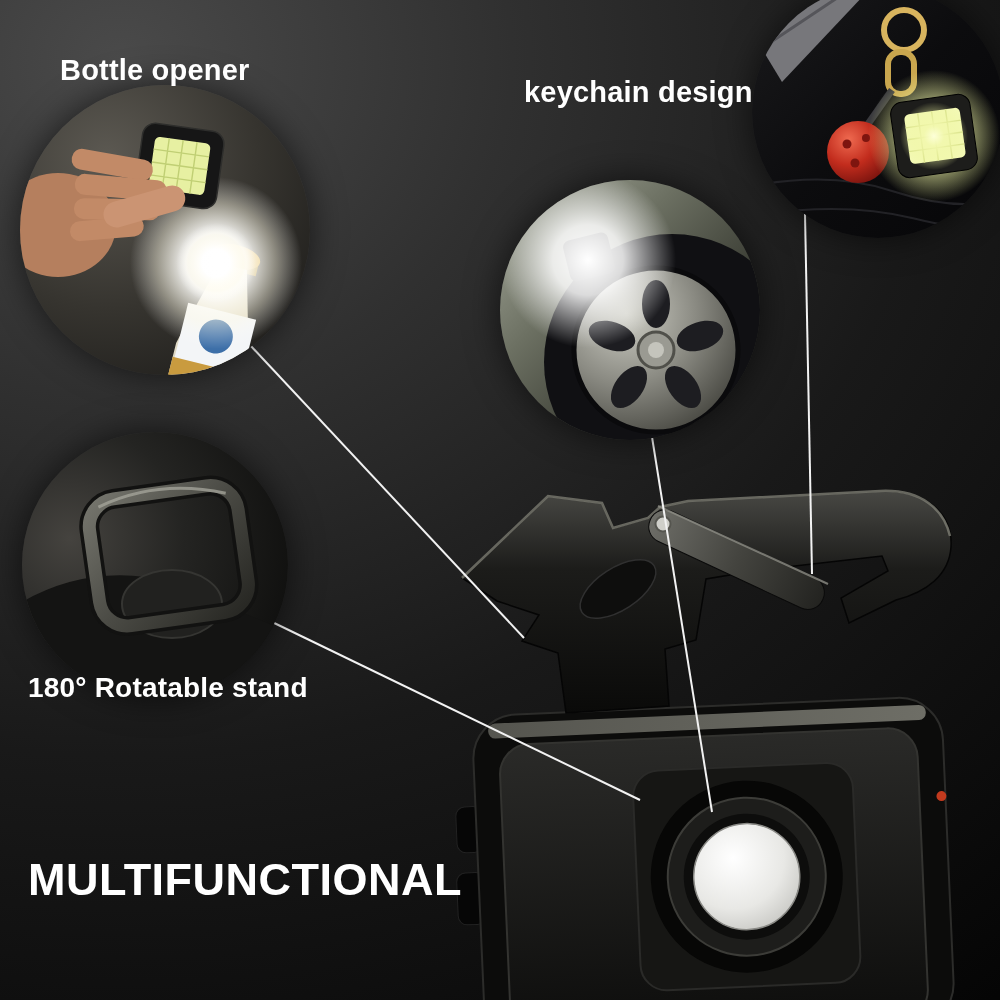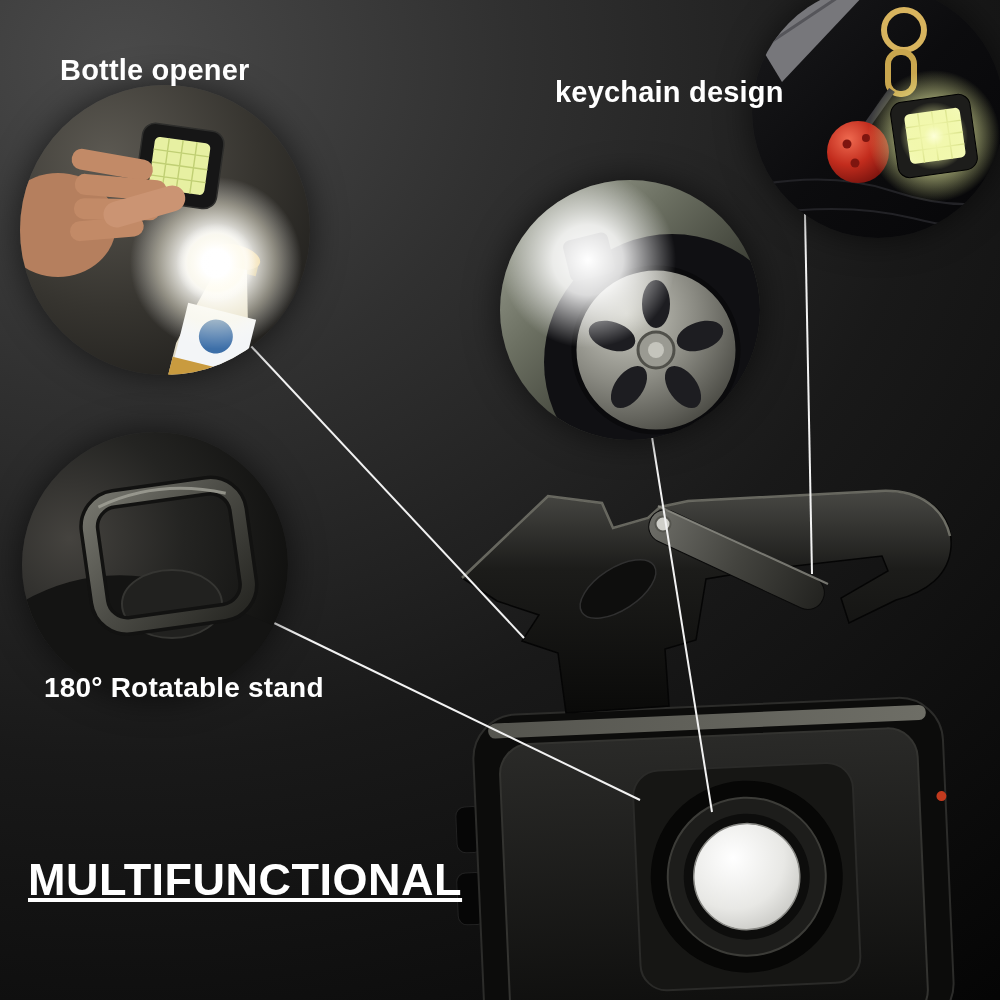--- a/index.html
+++ b/index.html
@@ -17,26 +17,26 @@
   .c1 { left:20px;  top:85px;  width:290px; height:290px; }
   .c2 { left:752px; top:-14px; width:252px; height:252px; }
   .c3 { left:500px; top:180px; width:260px; height:260px; }
   .c4 { left:22px;  top:432px; width:266px; height:266px; }
   .circle svg { display:block; }
   .label {
     position:absolute; z-index:3; color:#ffffff; font-weight:700;
     font-size:29px; letter-spacing:.2px; white-space:nowrap;
   }
   .label-bottle   { left:60px;  top:54px; }
-  .label-keychain { left:524px; top:76px;margin-left:31px; }
+  .label-keychain { left:524px; top:76px; }
   .label-magnet   { left:498px; top:154px; }
-  .label-stand    { left:28px;  top:672px; font-size:28px;margin-left:16px; }
+  .label-stand    { left:28px;  top:672px; font-size:28px; }
   .title {
     position:absolute; left:28px; top:850px; z-index:3; color:#ffffff;
-    font-weight:800; font-size:45px; line-height:59px; letter-spacing:.5px;text-decoration:underline;
+    font-weight:800; font-size:45px; line-height:59px; letter-spacing:.5px;
   }
 </style>
 </head>
 <body>
 
 <div class="stage">
 
   <svg class="overlay" width="1000" height="1000" viewBox="0 0 1000 1000">
     <defs>
       <linearGradient id="hookG" x1="0" y1="0" x2="0" y2="1">

